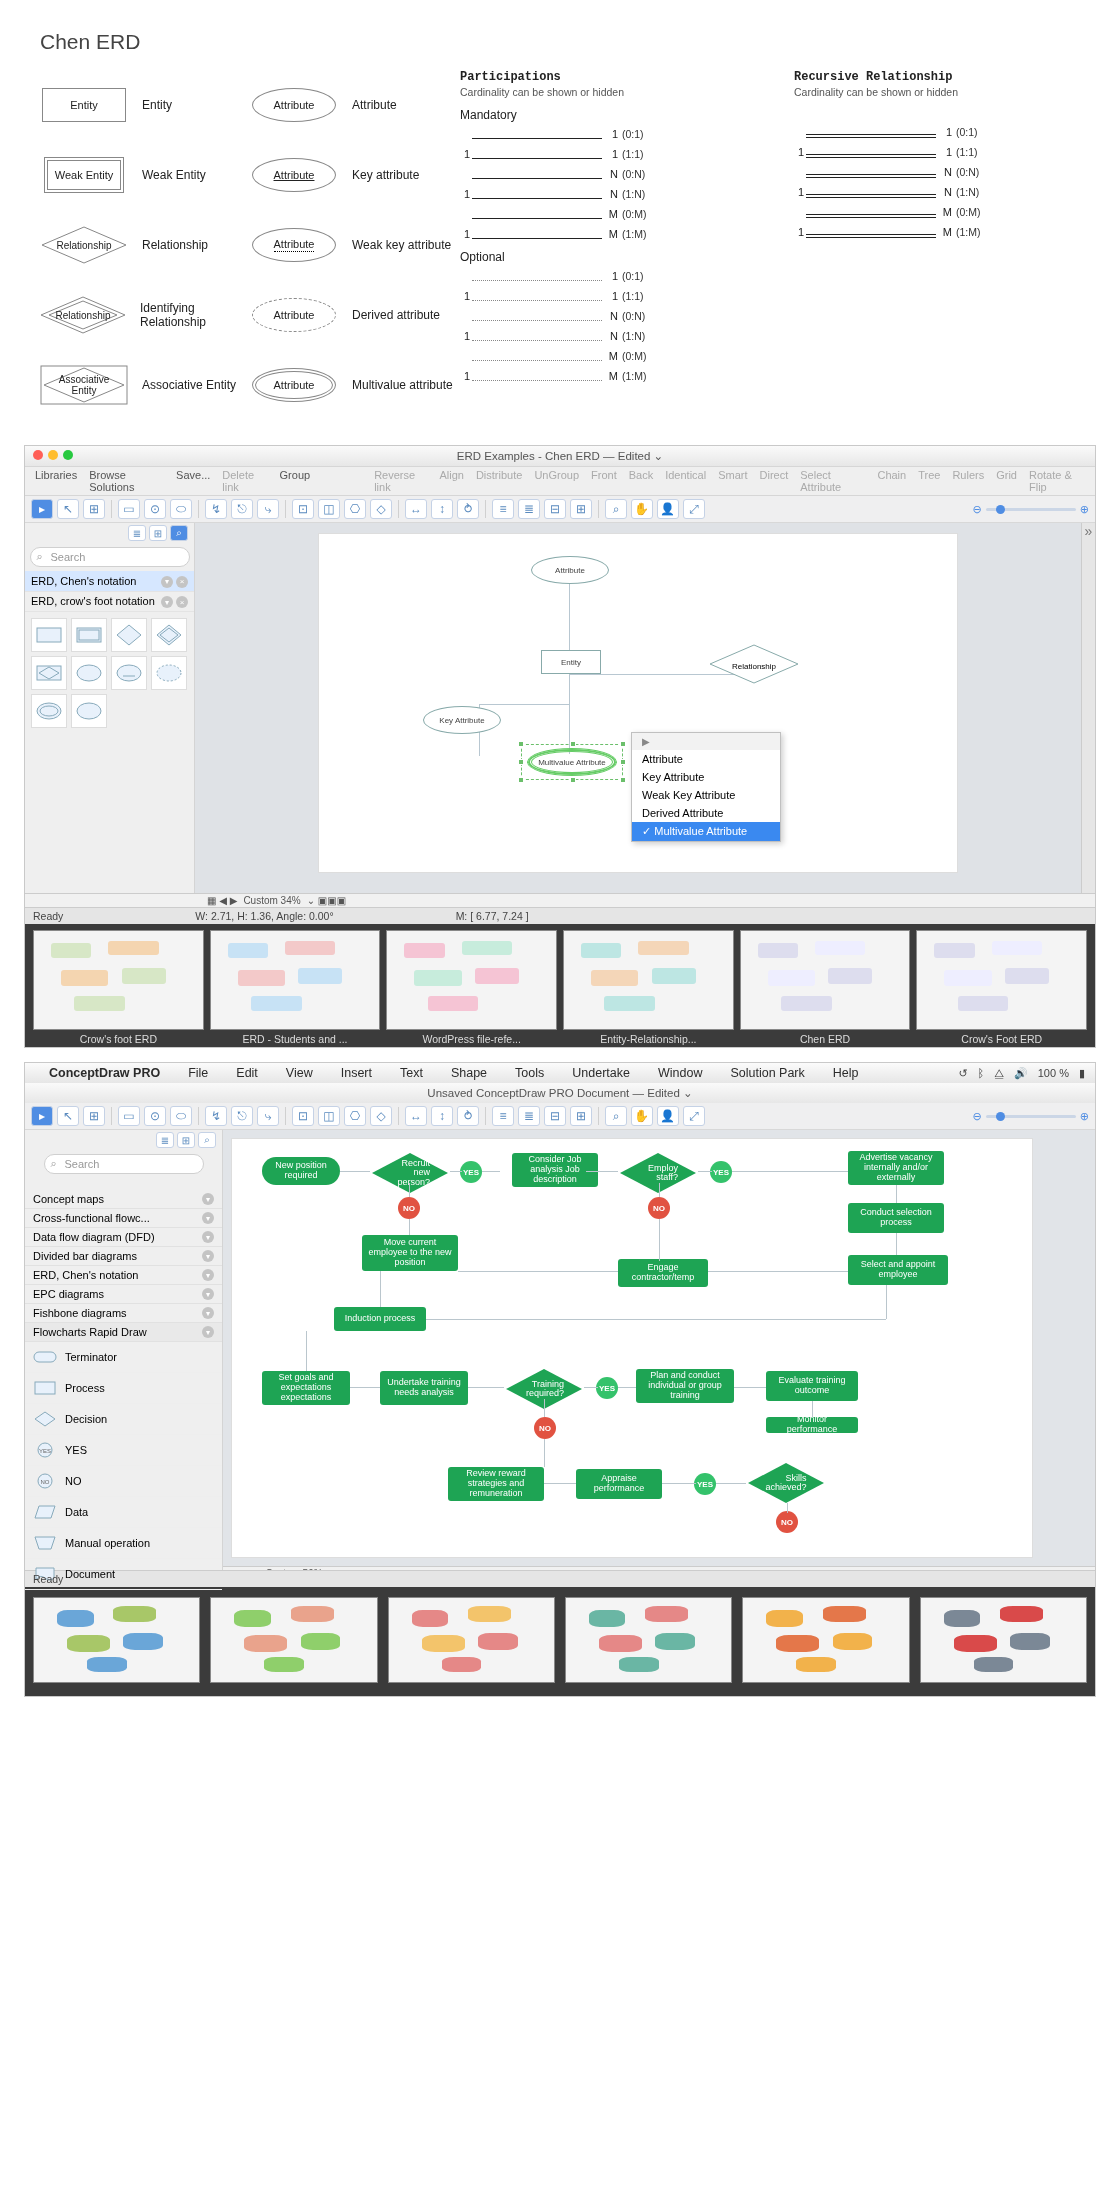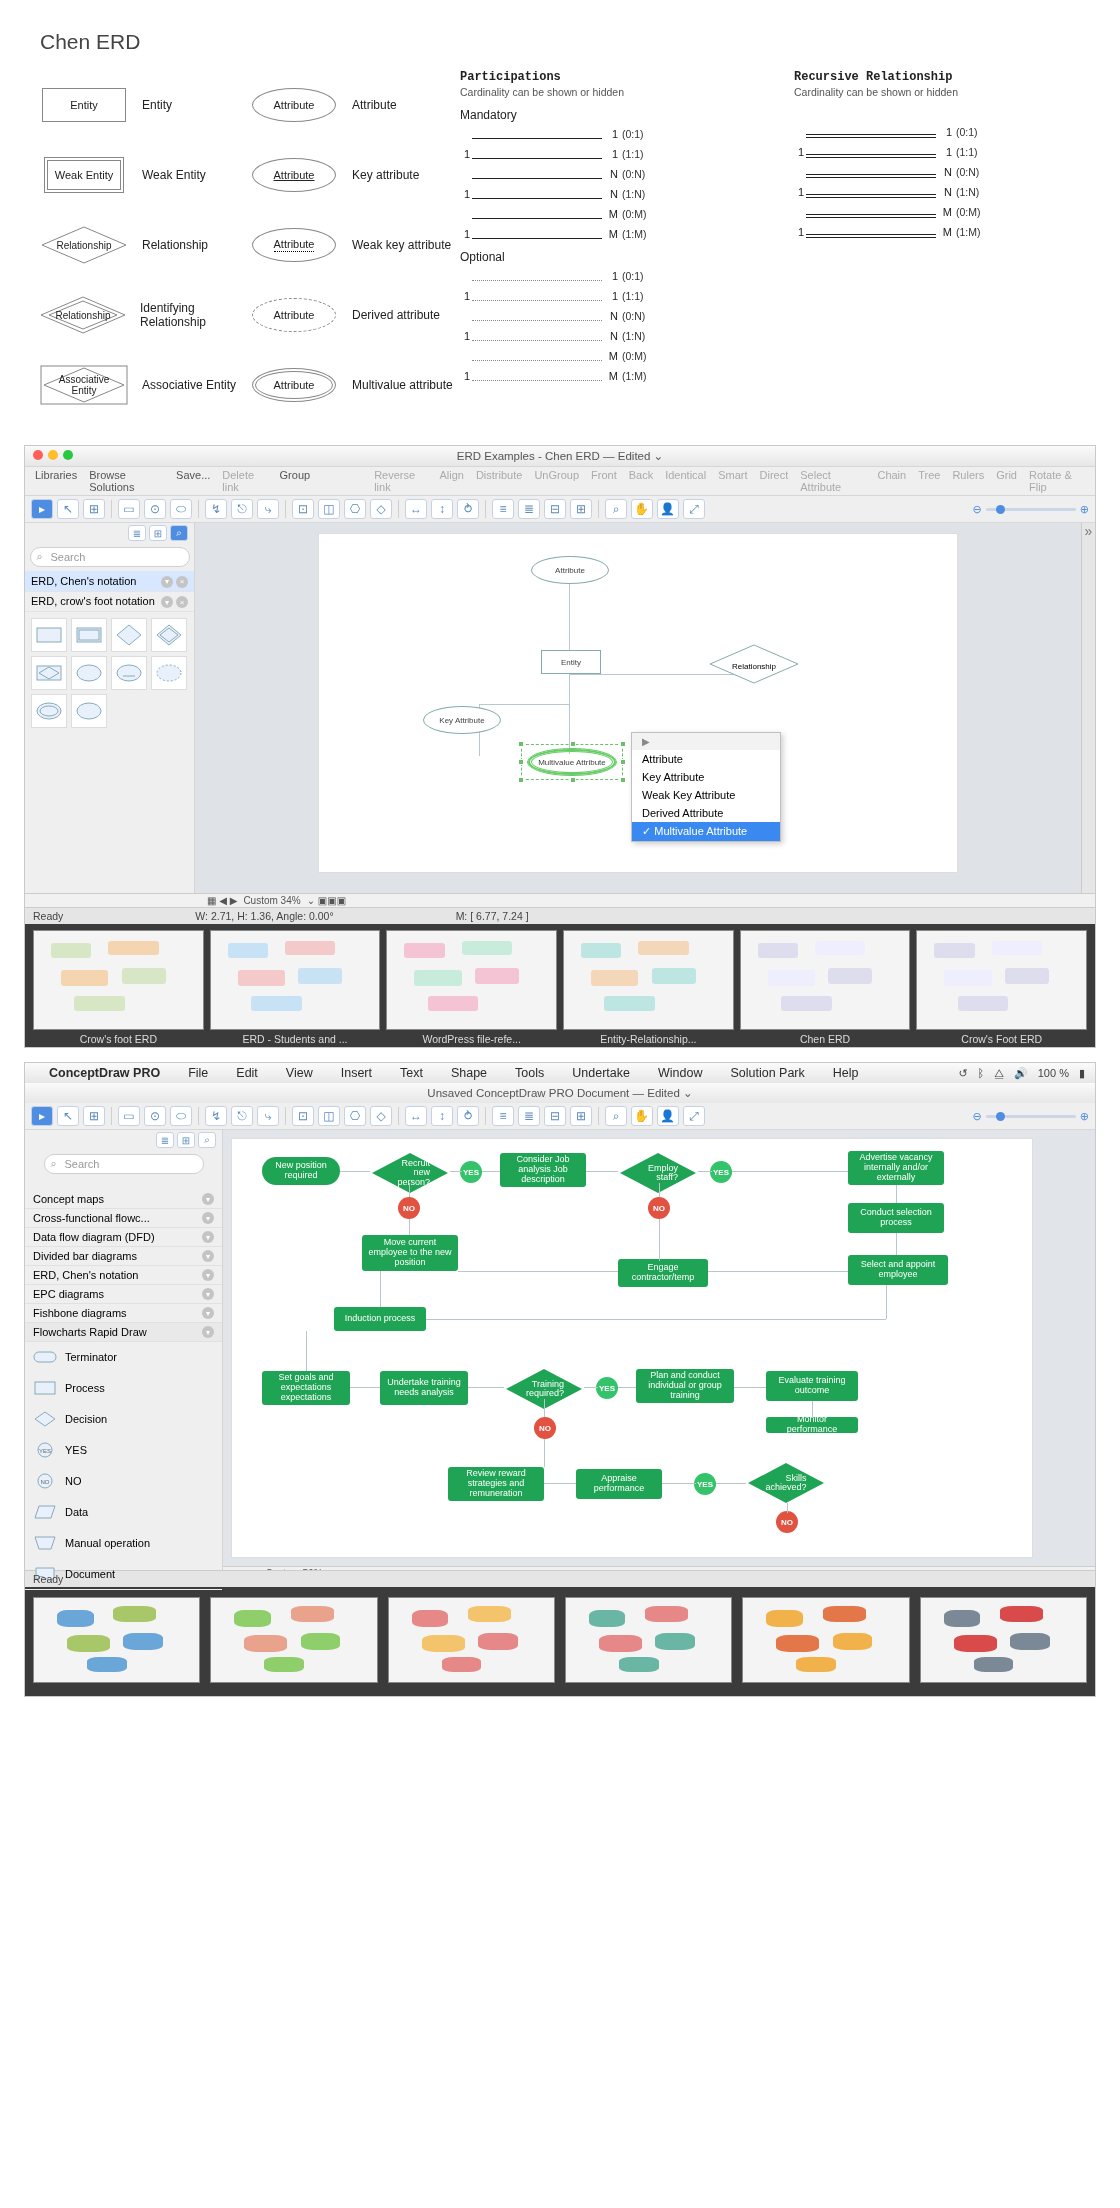--- a/index.html
+++ b/index.html
@@ -800,21 +800,21 @@
     <div class="canvas-wrap" style="background:#e1e4e8;">
       <div class="canvas2" id="flowcanvas">
 
       <div class="green-node" style="left: 30px; top: 18px; width: 78px; height: 28px; border-radius: 14px;">New position required</div>
           <div class="green-dia" style="left: 138px; top: 12px;">
             <div class="dw"><svg viewBox="0 0 80 44">
                 <polygon points="40,2 78,22 40,42 2,22" fill="#1ea454"></polygon>
               </svg><span>Recruit new person?</span></div>
           </div>
           <div class="circ yes" style="left: 228px; top: 22px;">YES</div>
-          <div class="green-node" style="left: 268px; top: 14px; width: 86px; height: 34px;">Consider Job analysis Job description</div>
+          <div class="green-node" style="left: 280px; top: 14px; width: 86px; height: 34px;">Consider Job analysis Job description</div>
           <div class="green-dia" style="left: 386px; top: 12px;">
             <div class="dw"><svg viewBox="0 0 80 44">
                 <polygon points="40,2 78,22 40,42 2,22" fill="#1ea454"></polygon>
               </svg><span>Employ staff?</span></div>
           </div>
           <div class="circ yes" style="left: 478px; top: 22px;">YES</div>
           <div class="green-node" style="left: 616px; top: 12px; width: 96px; height: 34px;">Advertise vacancy internally and/or externally</div>
           <div class="circ no" style="left: 166px; top: 58px;">NO</div>
           <div class="circ no" style="left: 416px; top: 58px;">NO</div>
           <div class="green-node" style="left: 616px; top: 64px; width: 96px; height: 30px;">Conduct selection process</div>

